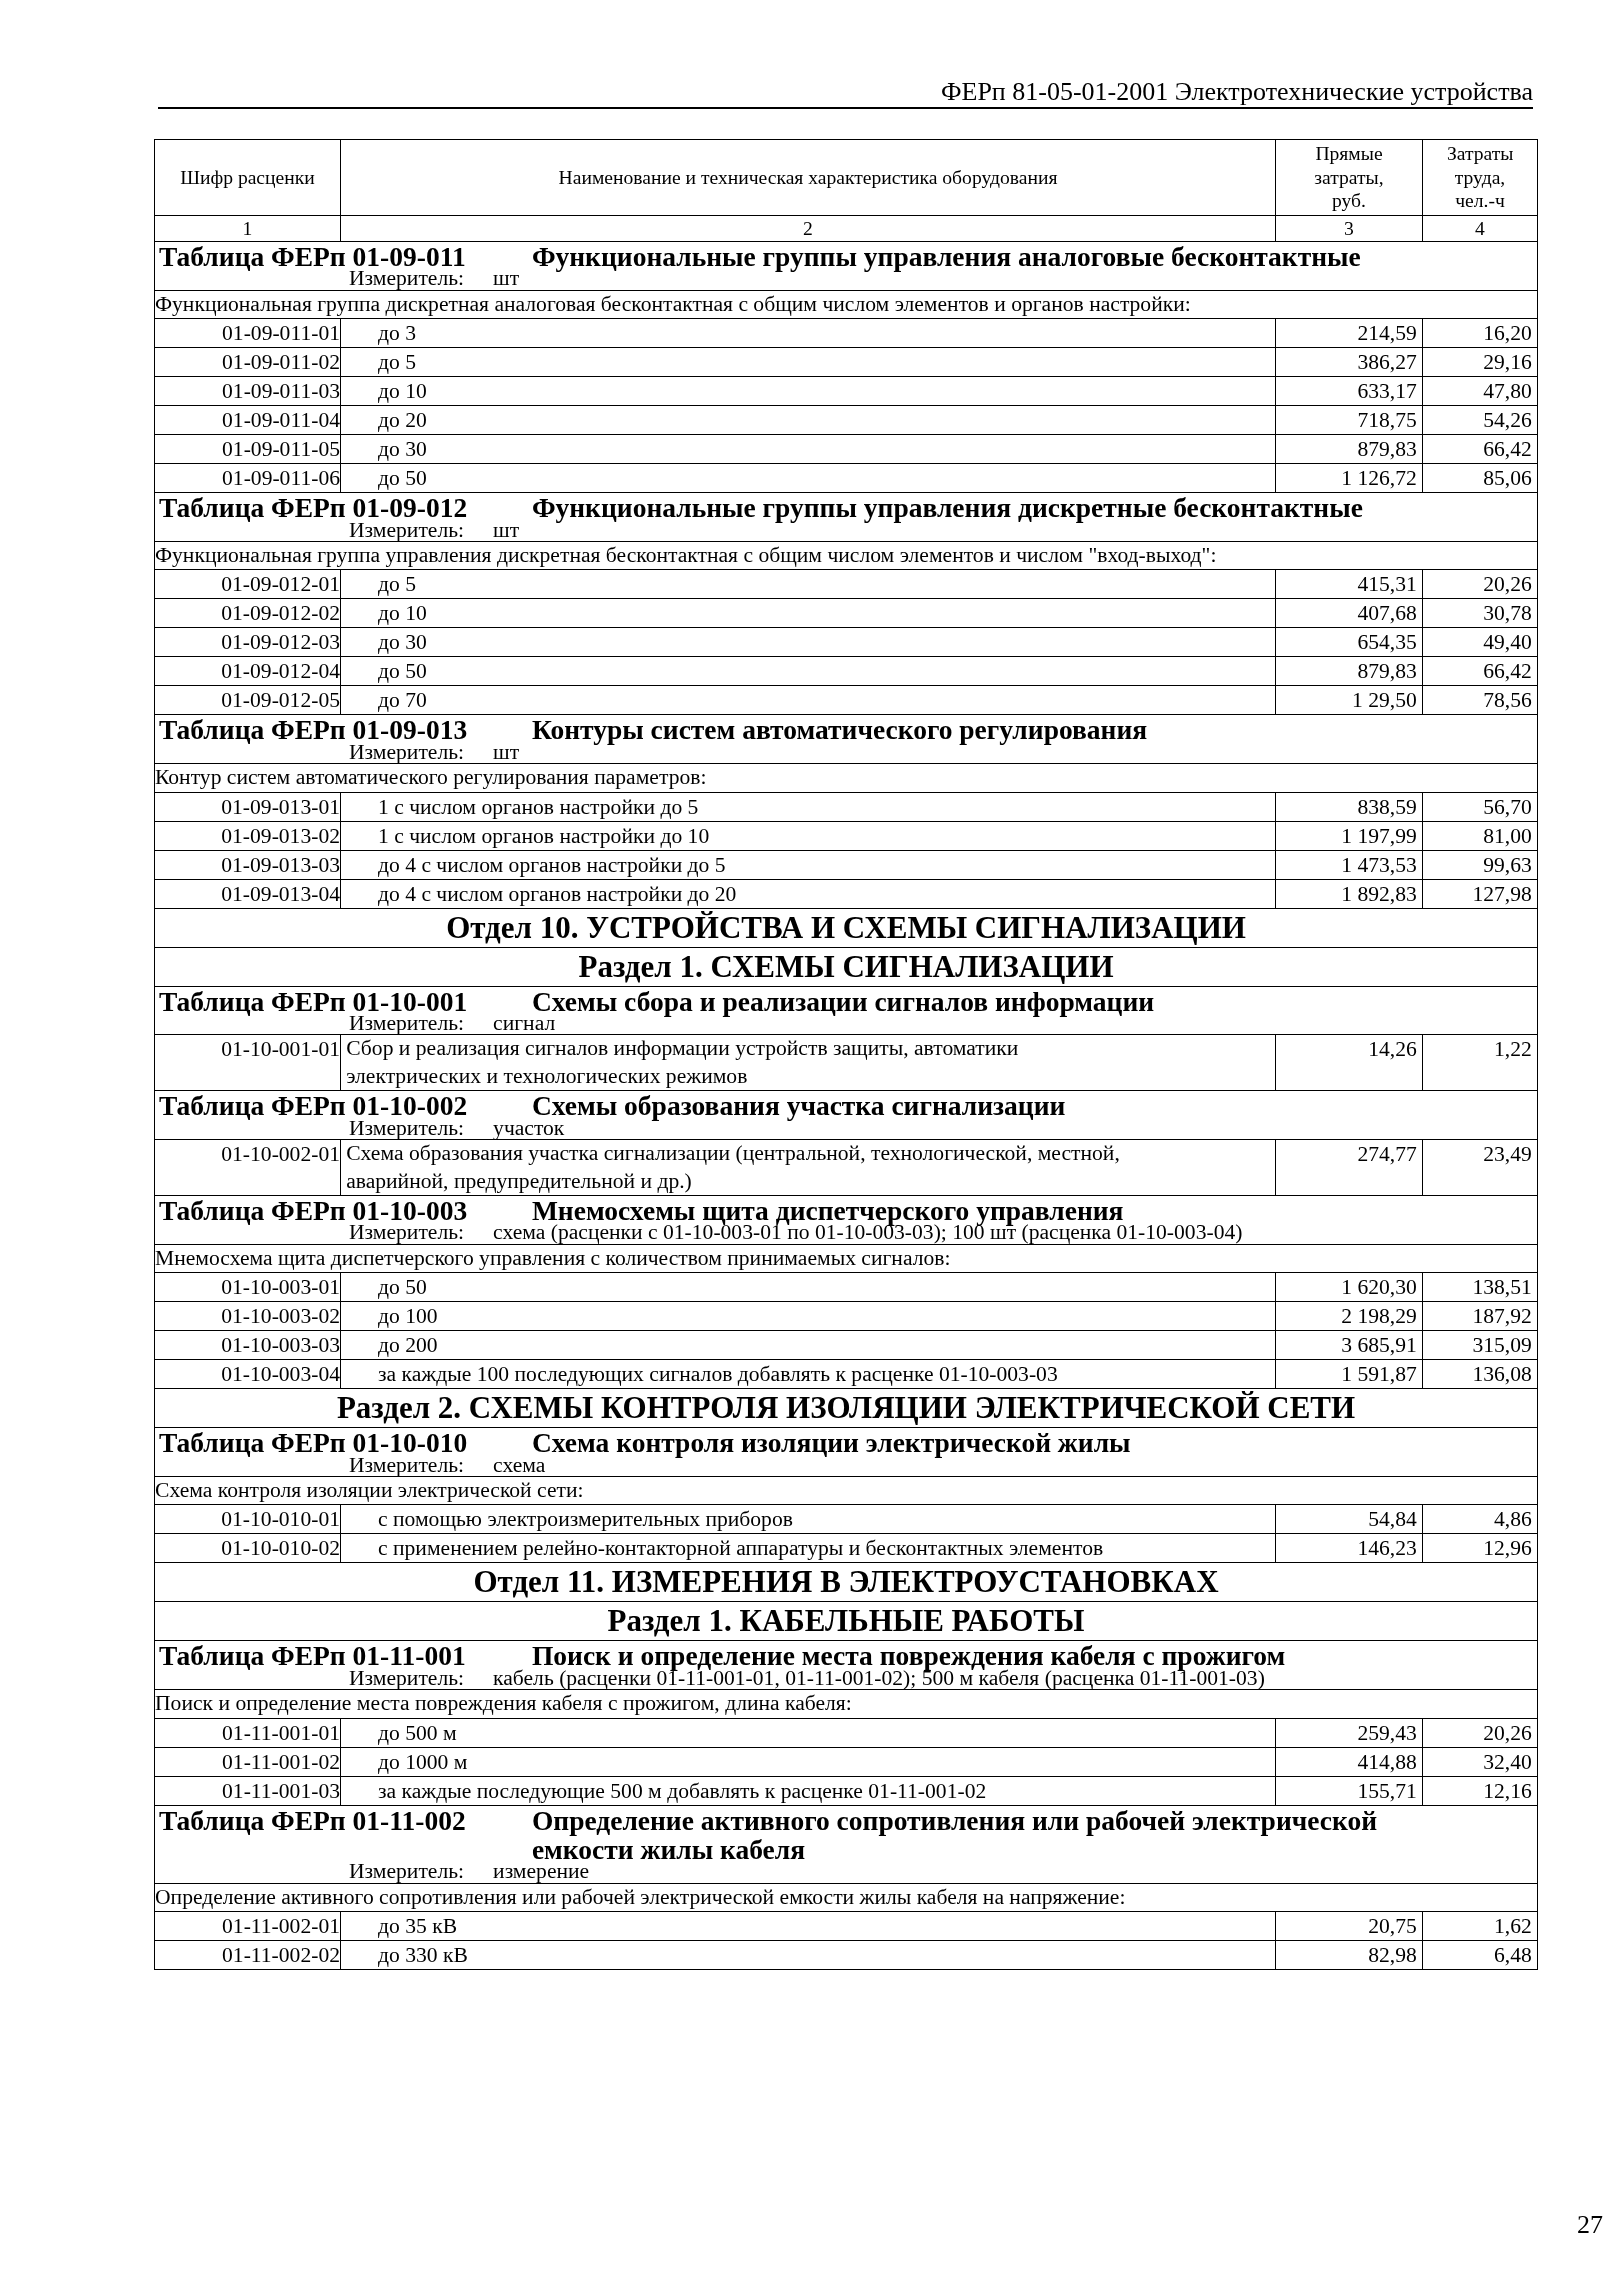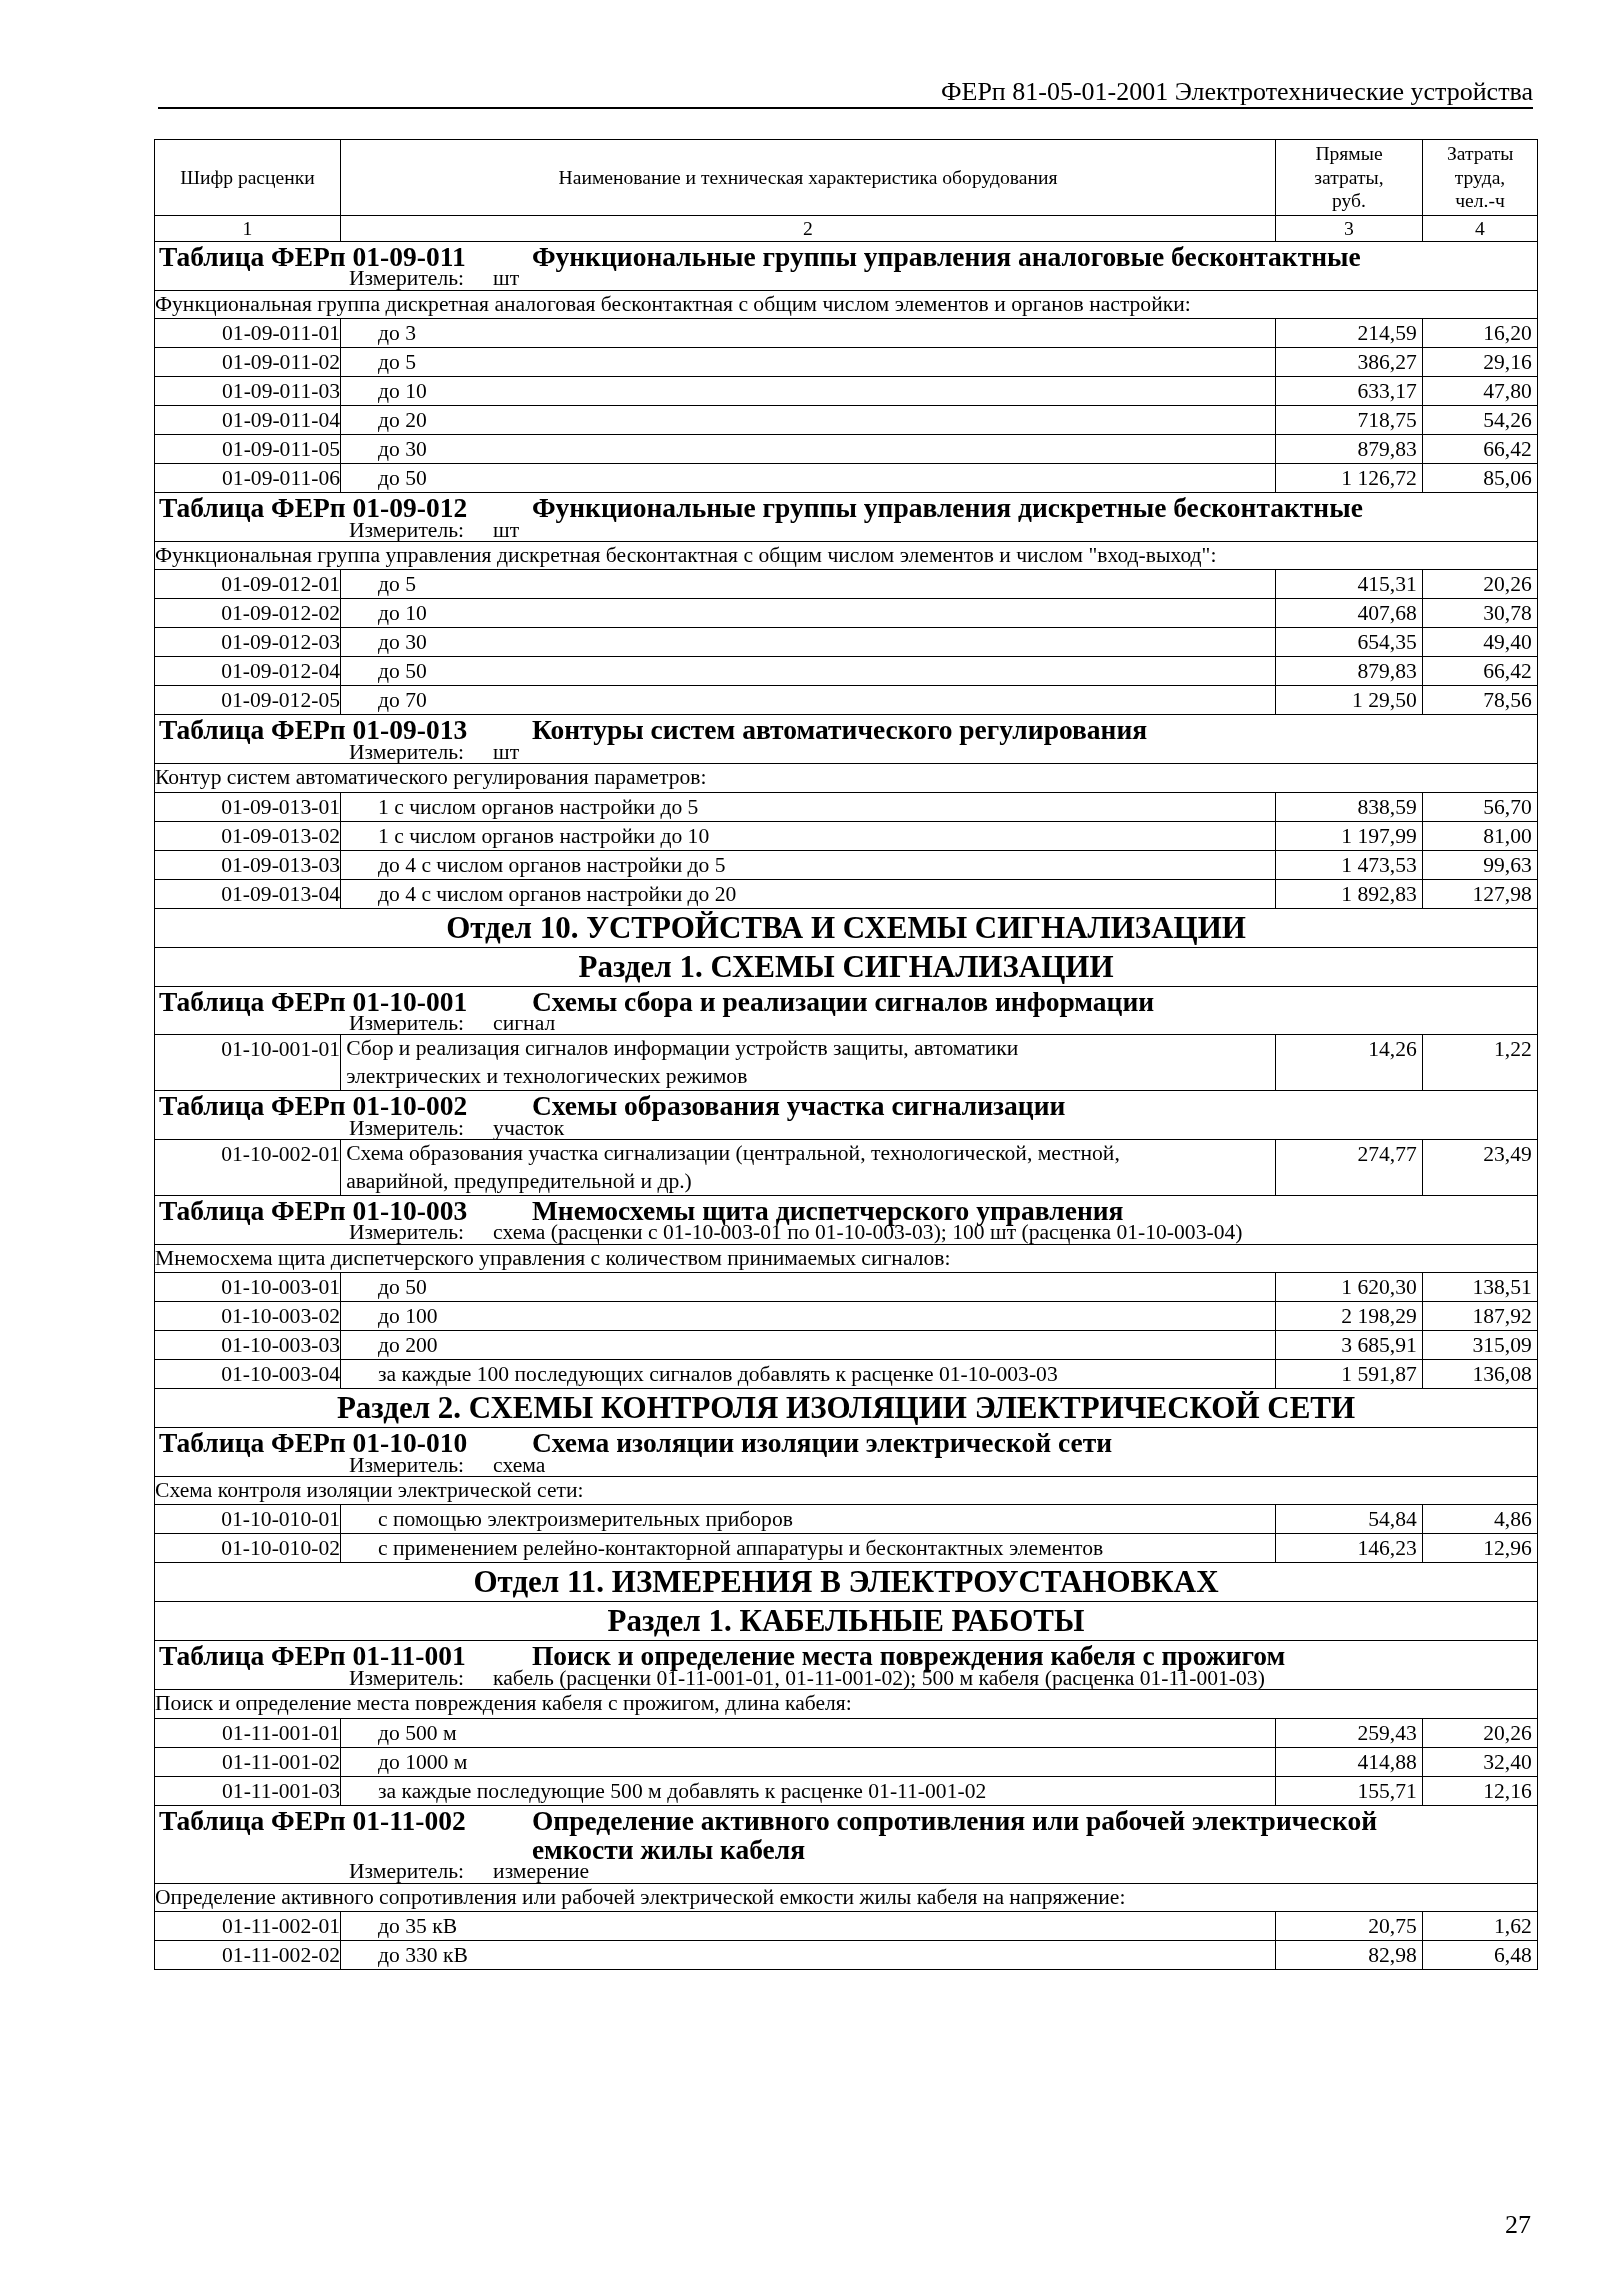--- a/index.html
+++ b/index.html
@@ -18,21 +18,21 @@
   .ttl .tname { font-weight:bold; display:inline-block; width:995px; vertical-align:top; }
   .ttl .meas { font-size:21.6px; line-height:15.7px; padding-left:194px; padding-bottom:2.6px; }
   .ttl .meas .mval { margin-left:29px; }
   .desc td { font-size:21.6px; line-height:27.5px; padding-left:194px; padding-right:39px; }
   .row td { height:28px; font-size:21.6px; line-height:28px; }
   .row .code { text-align:right; }
   .row .name { padding-left:37px; }
   .row .name.wrap { padding-left:5.2px; line-height:27.5px; vertical-align:top; }
   .row .val { text-align:right; padding-right:5.2px; }
   .row.tall td { vertical-align:top; }
-  .page-num { position:absolute; left:1505px; top:2210px; font-size:26px; }
+  .page-num { position:absolute; left:1577px; top:2210px; font-size:26px; }
 </style>
 </head>
 <body>
 
 <div class="page-header">
   <span>ФЕРп 81-05-01-2001 Электротехнические устройства</span>
 </div>
 
 <table class="main">
   <colgroup>
@@ -241,21 +241,21 @@
         <td class="val">1 591,87</td>
         <td class="val">136,08</td>
       </tr>
 
     <tr class="sect">
         <td colspan="4">Раздел 2. СХЕМЫ КОНТРОЛЯ ИЗОЛЯЦИИ ЭЛЕКТРИЧЕСКОЙ СЕТИ</td>
       </tr>
 
     <tr class="ttl">
       <td colspan="4">
-        <div><span class="tcode">Таблица ФЕРп 01-10-010</span><span class="tname">Схема изоляции изоляции электрической сети</span></div>
+        <div><span class="tcode">Таблица ФЕРп 01-10-010</span><span class="tname">Схема контроля изоляции электрической жилы</span></div>
         <div class="meas"><span>Измеритель:</span><span class="mval">схема</span></div>
       </td>
     </tr>
     <tr class="desc">
         <td colspan="4">Схема контроля изоляции электрической сети:</td>
       </tr>
     <tr class="row">
         <td class="code">01-10-010-01</td>
         <td class="name">с помощью электроизмерительных приборов</td>
         <td class="val">54,84</td>

